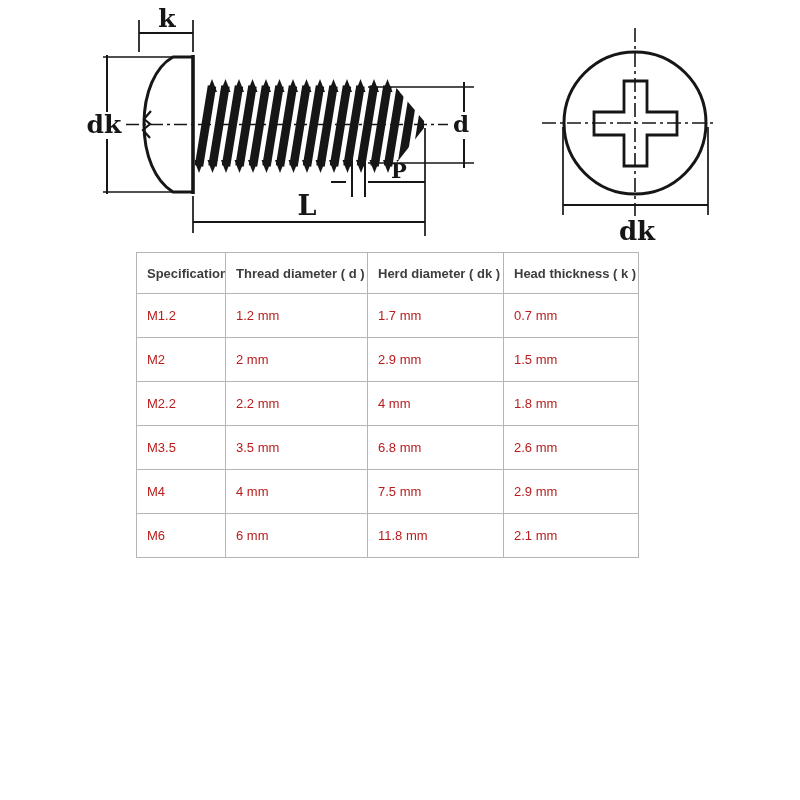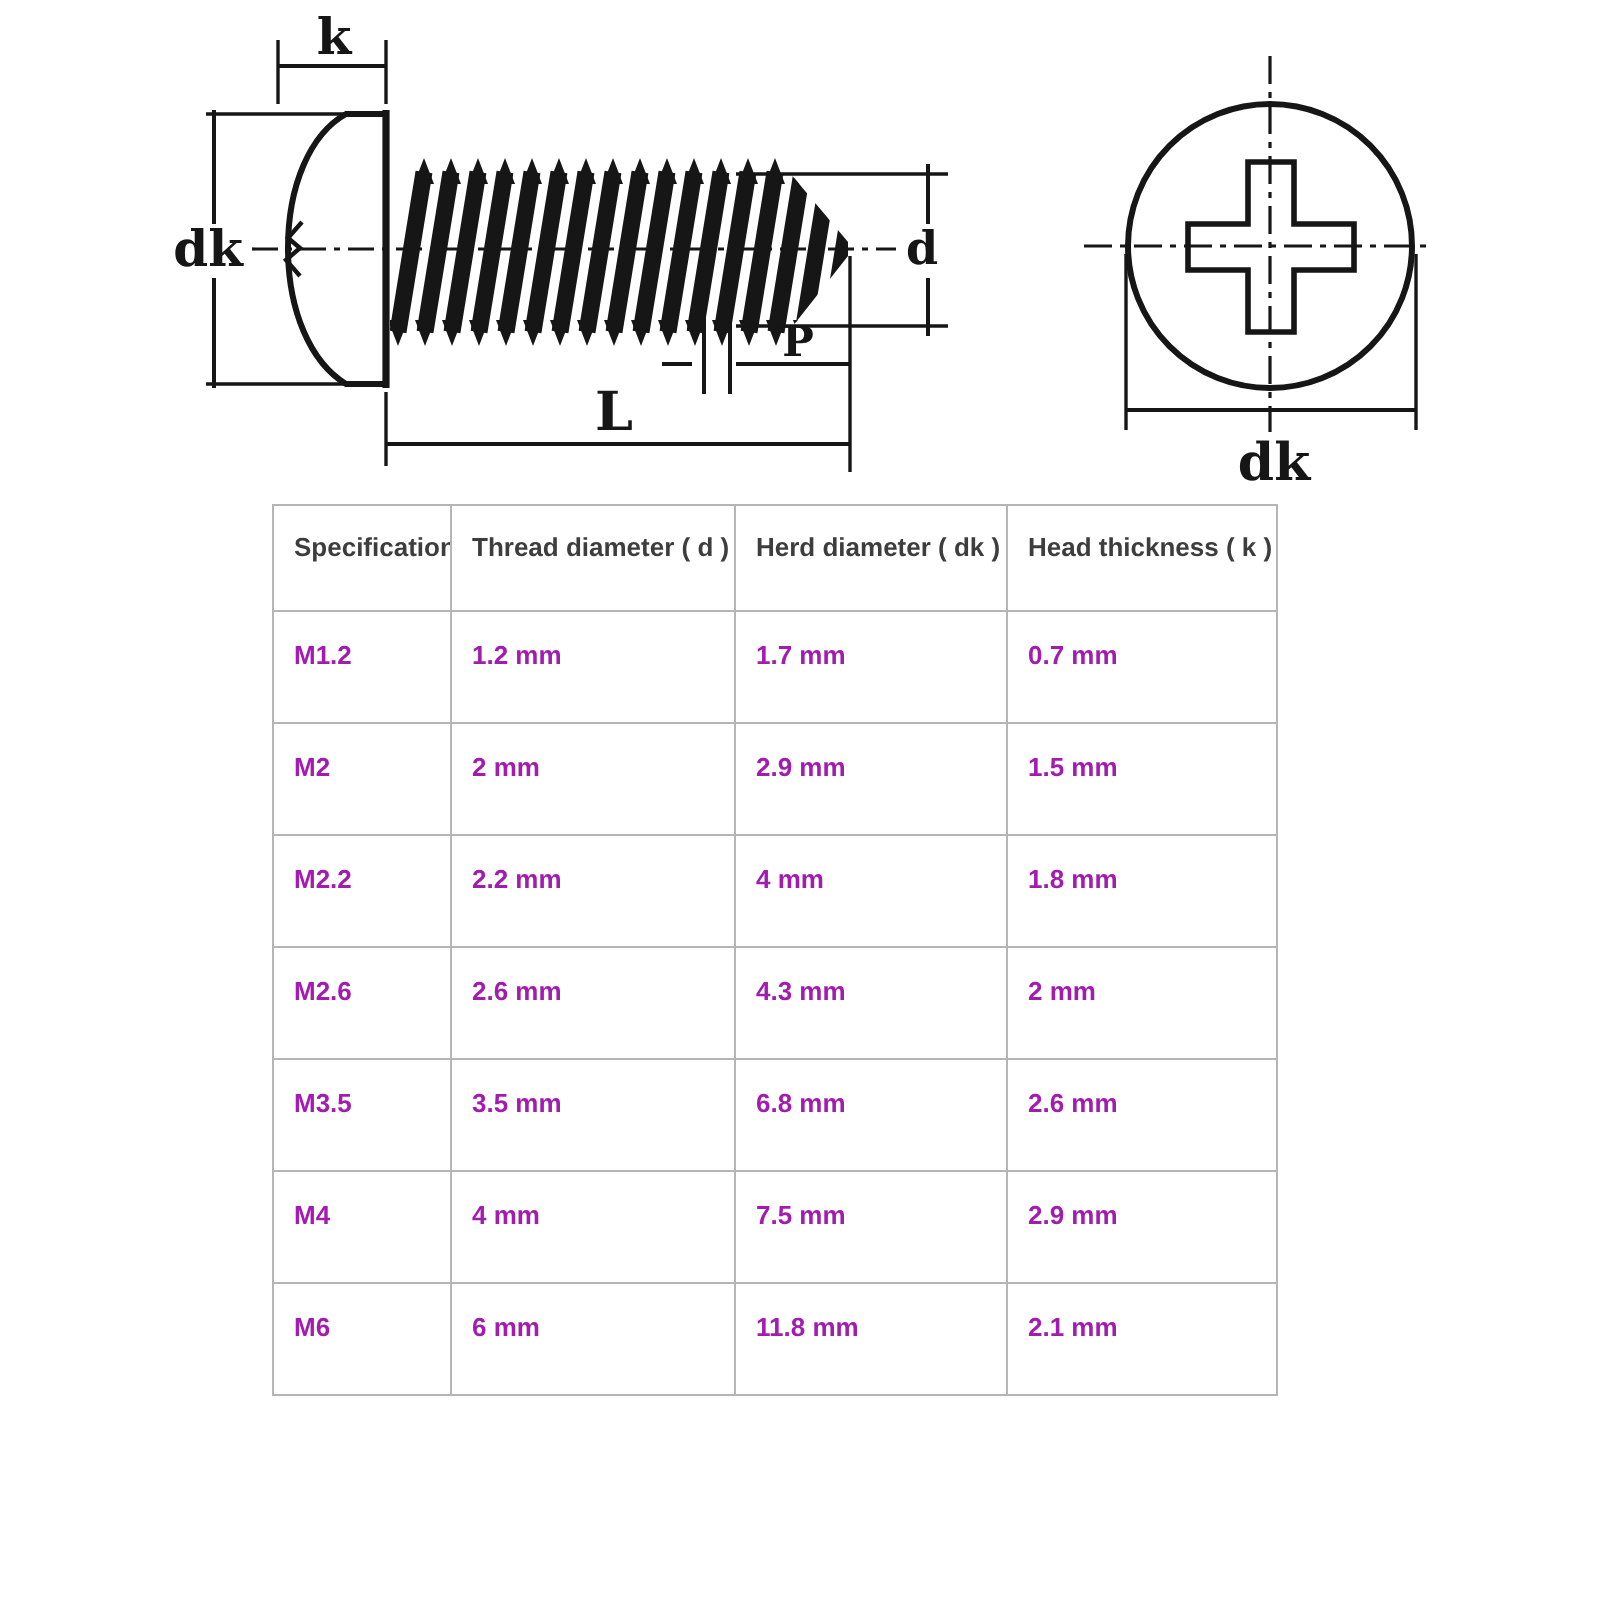--- a/index.html
+++ b/index.html
@@ -3,23 +3,23 @@
 <meta charset="utf-8">
 <style>
   html,body{margin:0;padding:0;background:#ffffff;}
   .stage{position:relative;width:800px;height:800px;background:#ffffff;overflow:hidden;
          font-family:"Liberation Sans",sans-serif;}
   .drawing-svg{position:absolute;left:0;top:0;}
   .dim-label{font-family:"DejaVu Serif",serif;font-weight:bold;fill:#161616;}
   .table-wrap{position:absolute;left:136px;top:252px;}
   table.spec{border-collapse:collapse;table-layout:fixed;width:502px;background:#ffffff;}
   table.spec th, table.spec td{border:1px solid #b5b5b5;text-align:left;
-      padding:0 6px 12px 10px;font-size:13px;vertical-align:middle;overflow:hidden;white-space:nowrap;margin-left:20px;}
+      padding:0 6px 0 10px;font-size:13px;vertical-align:middle;overflow:hidden;white-space:nowrap;margin-left:20px;}
   table.spec th{height:40px;font-weight:bold;color:#3d3d3d;}
-  table.spec td{height:43px;color:#a21caf;font-weight:bold;}
+  table.spec td{height:43px;color:#b91c1c;font-weight:normal;}
 </style>
 </head>
 <body>
 
 <div class="stage">
 
   <svg class="drawing-svg" width="800" height="250" viewBox="0 0 800 250">
     <defs>
       <clipPath id="screw-clip">
         <polygon points="195,77 387,77 424,121 424,128 387,175 195,175"></polygon>
@@ -176,26 +176,20 @@
             <td>2.9 mm</td>
             <td>1.5 mm</td>
         </tr>
         <tr>
           <td>M2.2</td>
             <td>2.2 mm</td>
             <td>4 mm</td>
             <td>1.8 mm</td>
         </tr>
         <tr>
-          <td>M2.6</td>
-            <td>2.6 mm</td>
-            <td>4.3 mm</td>
-            <td>2 mm</td>
-        </tr>
-        <tr>
           <td>M3.5</td>
             <td>3.5 mm</td>
             <td>6.8 mm</td>
             <td>2.6 mm</td>
         </tr>
         <tr>
           <td>M4</td>
             <td>4 mm</td>
             <td>7.5 mm</td>
             <td>2.9 mm</td>

